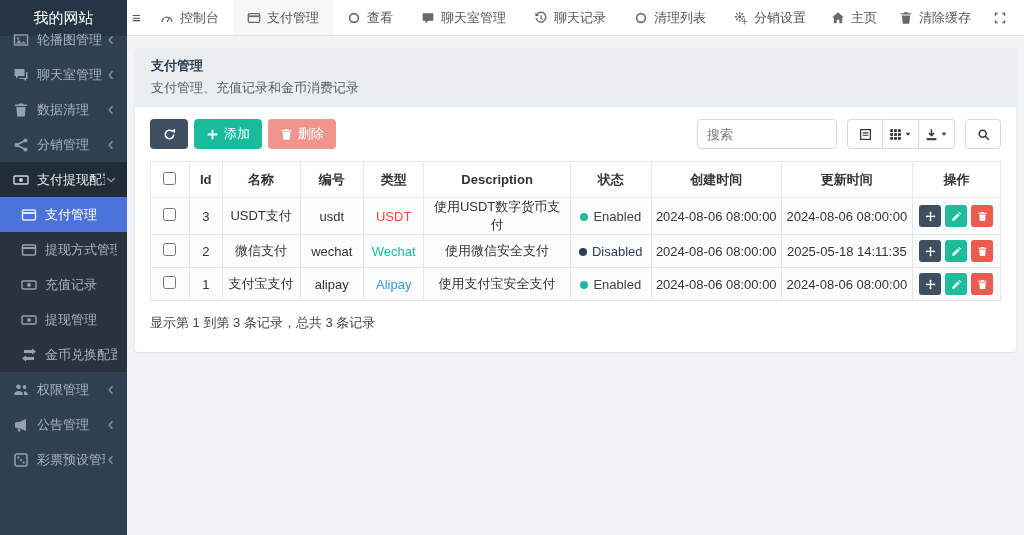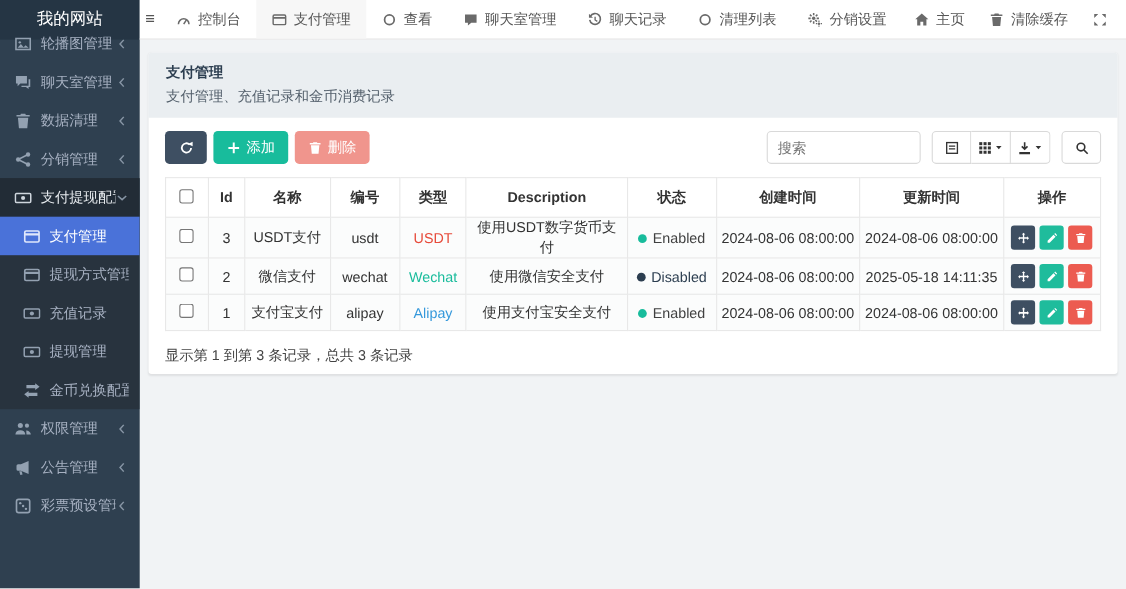--- a/index.html
+++ b/index.html
@@ -35,21 +35,21 @@
   .nav-right { margin-left:auto; display:flex; align-items:stretch; padding-right:6px; }
   .nav-item { display:flex; align-items:center; gap:6px; padding:0 11px; color:#575757; cursor:pointer; white-space:nowrap; }
   .nav-item .ic { width:14px; height:14px; color:#6a6a6a; }
 
   
   .content { flex:1; padding:12px 8px; overflow:hidden; }
   .card { background:#ffffff; border-radius:3px; box-shadow:0 1px 2px rgba(0,0,0,.08); }
   .card-head { background:#eaeef1; border-radius:3px 3px 0 0; padding:9px 16px 10px; }
   .card-title { font-weight:bold; color:#2c3e50; margin-bottom:4px; }
   .card-sub { color:#54606c; }
-  .card-body { padding:12px 15px 8px; }
+  .card-body { padding:12px 15px 20px; }
 
   
   .tbar { display:flex; align-items:center; margin-bottom:12px; }
   .btn { border:none; border-radius:4px; height:30px; display:inline-flex; align-items:center; justify-content:center; cursor:pointer; font-size:13px; color:#fff; font-family:inherit; }
   .btn .ic { width:13px; height:13px; }
   .btn-refresh { width:38px; background:#3e4f62; margin-right:6px; }
   .btn-add { background:#18bc9c; padding:0 12px; gap:5px; margin-right:6px; }
   .btn-del { background:#f0958d; padding:0 12px; gap:5px; }
   .tbar-right { margin-left:auto; display:flex; align-items:center; }
   .search-input { width:140px; height:30px; border:1px solid #d9d9d9; border-radius:4px; padding:0 9px; font-size:13px; color:#333; font-family:inherit; outline:none; }

